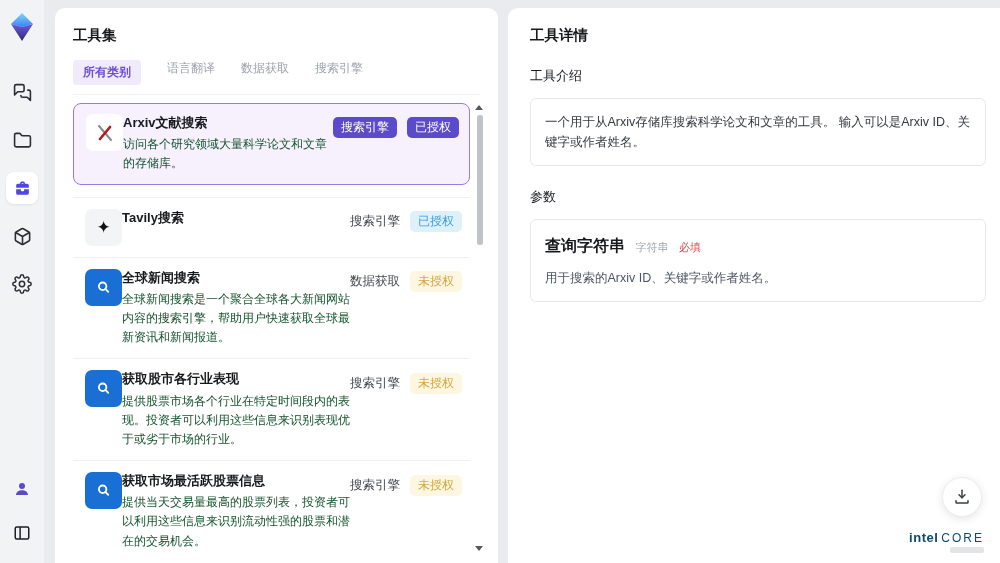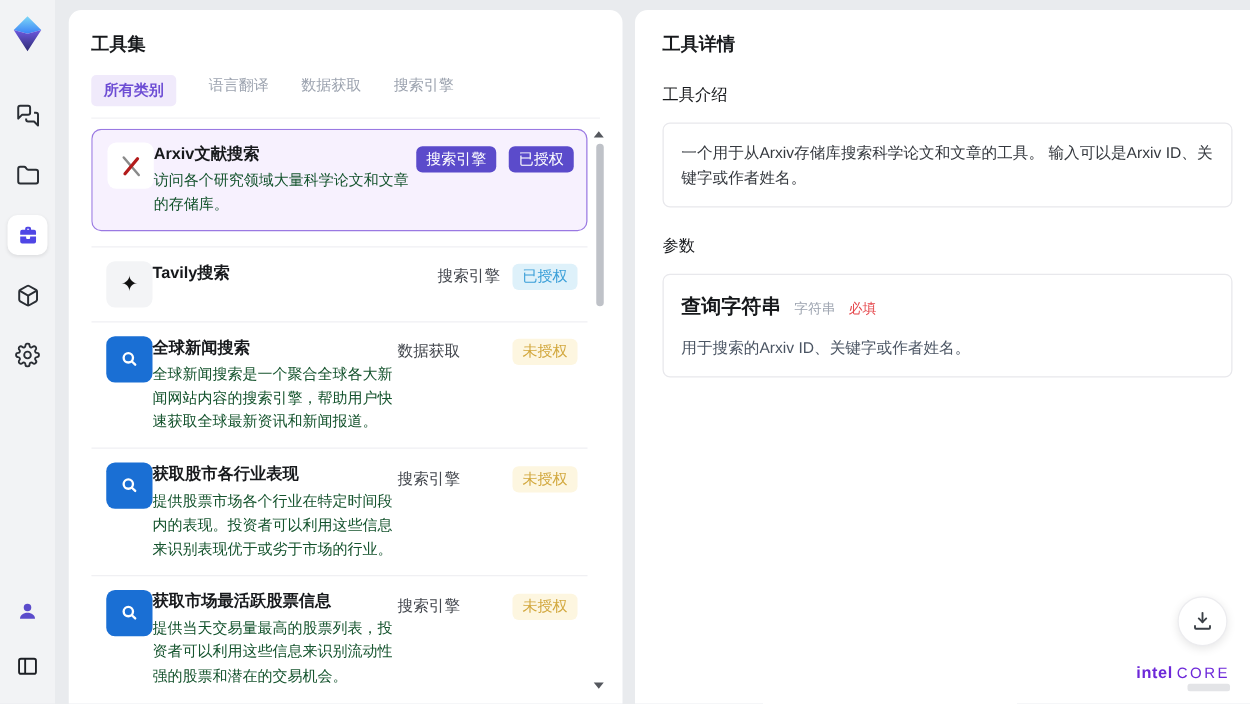--- a/index.html
+++ b/index.html
@@ -58,42 +58,42 @@
   .tool-icon.white { background:#ffffff; }
   .tool-icon.blue  { background:#1a6fd4; }
   .tool-body { flex:1; min-width:0; }
   .tool-title { font-size:13px; font-weight:bold; color:#17191c; line-height:1.4; }
   .tool-desc { font-size:12px; color:#14532d; line-height:1.6; margin-top:3px; }
   .tool-tags { display:flex; gap:10px; align-items:center; flex:0 0 auto; margin-top:3px; height:20px; }
   .cat-text { font-size:12.5px; color:#42464d; white-space:nowrap; }
   .badge { font-size:12px; padding:2px 8px; border-radius:5px; white-space:nowrap; }
   .badge.purple { background:#5b4bcb; color:#fff; }
   .badge.ok  { background:#def1fa; color:#3a9fd8; }
-  .badge.no  { background:#fdf6e0; color:#d2a83e;margin-left:32px; }
+  .badge.no  { background:#fdf6e0; color:#d2a83e; }
   .star-glyph { font-size:17px; color:#111; line-height:1; }
 
   
   .section-h { font-size:13px; font-weight:normal; margin-top:22px; }
   .info-box {
     margin-top:13px; border:1px solid #e8e8ec; border-radius:6px;
     padding:13px 14px; font-size:12.5px; color:#35393f; line-height:1.6; background:#fff;
   }
   .param-name { font-size:16px; font-weight:bold; color:#17191c; }
   .param-type { font-size:11px; color:#9ca3af; margin-left:7px; }
   .param-req  { font-size:11px; color:#e5484d; margin-left:7px;text-align:center; }
   .param-desc { margin-top:9px; font-size:12.5px; color:#4b5563; }
 
   
   .fab {
     position:absolute; right:18px; bottom:46px; width:40px; height:40px; border-radius:50%;
     background:#fff; border:1px solid #ececef; box-shadow:0 2px 8px rgba(0,0,0,.10);
     display:flex; align-items:center; justify-content:center; cursor:pointer; color:#3a3f46;
   }
   .brand { position:absolute; right:16px; bottom:10px; text-align:right; line-height:1; }
-  .brand-row { font-size:13px; color:#6d28d9; letter-spacing:.5px;margin-top:16px; }
+  .brand-row { font-size:13px; color:#0c4a6e; letter-spacing:.5px;margin-top:16px; }
   .brand-intel { font-weight:bold; }
   .brand-core { font-weight:normal; letter-spacing:2px; margin-left:3px; font-size:12px; }
   .brand-sub { margin-top:3px; margin-left:auto; width:34px; height:6px; background:#e3e4e7; border-radius:2px; }
 
   svg { display:block; }
 </style>
 </head>
 <body>
 
 <div class="rail">

